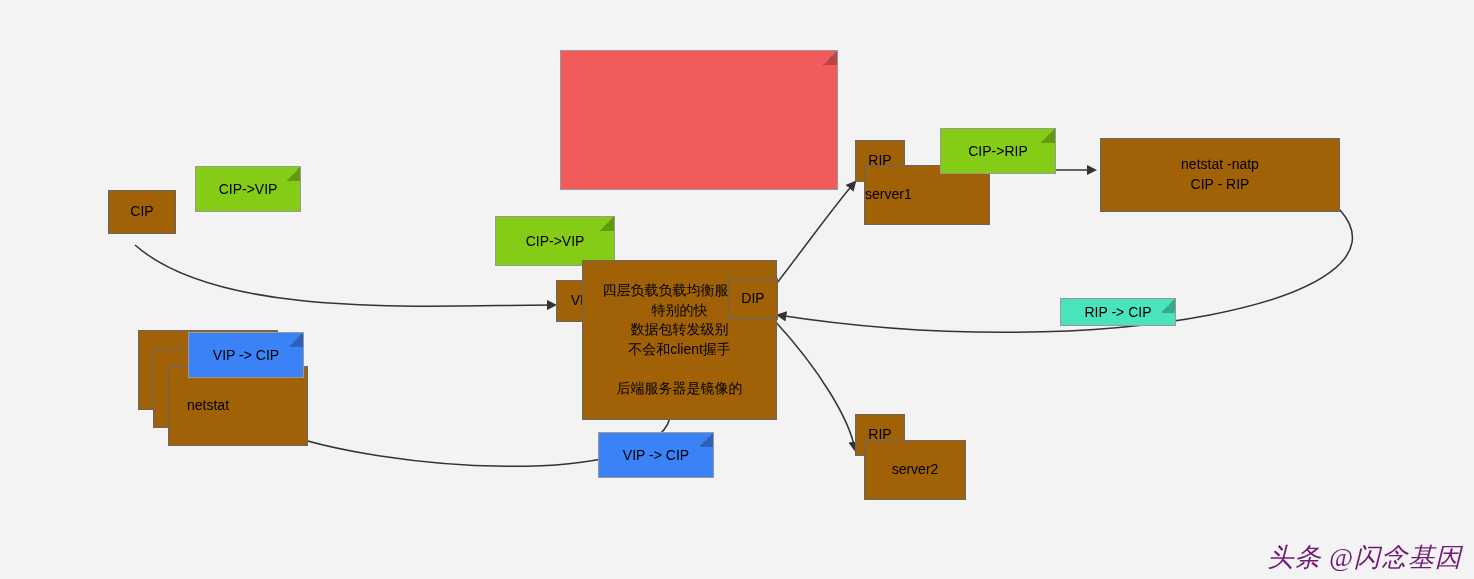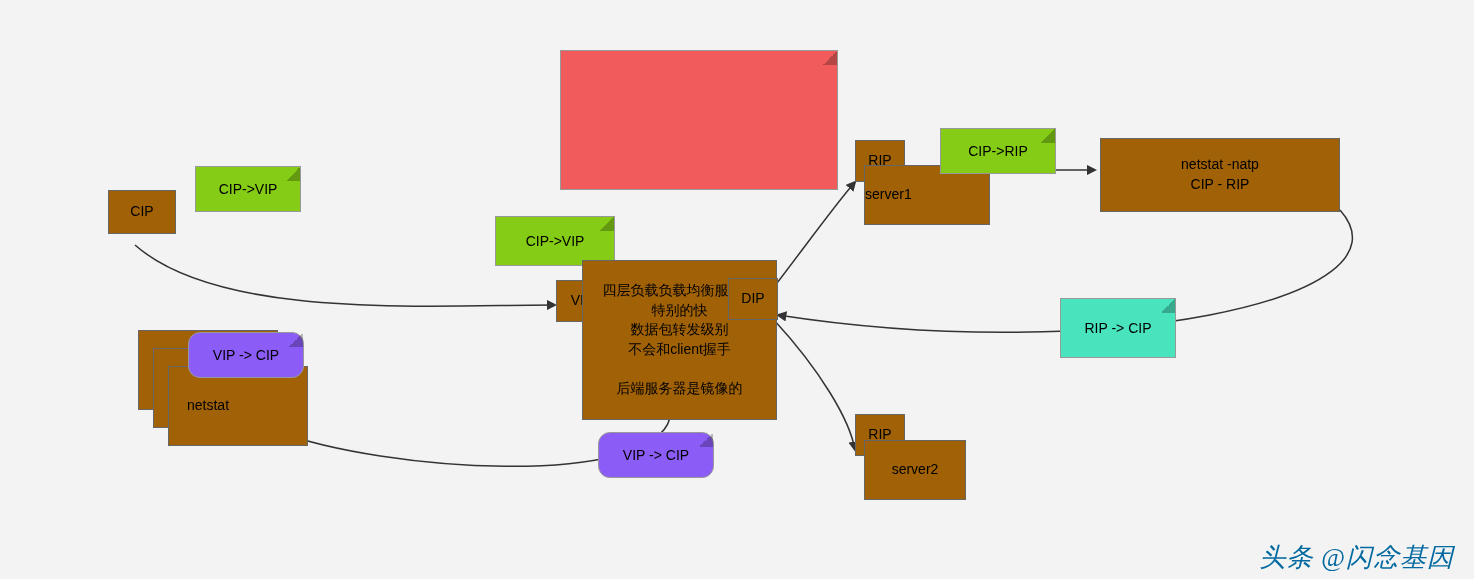--- a/index.html
+++ b/index.html
@@ -28,42 +28,42 @@
     position: absolute;
     border: 1px solid #999;
     display: flex;
     align-items: center;
     justify-content: center;
     text-align: center;
     line-height: 1.5;
     white-space: pre-line;
   }
   .yellow { background: #84cc16; }
-  .green  { background: #8b5cf6; border-radius: 12px; }
+  .green  { background: #3b82f6; }
   .teal   { background: #49e3bd; }
   .red    { background: #f15b5b; }
   .corner {
     position: absolute;
     top: 0; right: 0;
     width: 14px; height: 14px;
     background: linear-gradient(135deg, transparent 50%, rgba(0,0,0,0.25) 50%);
   }
   svg.conn {
     position: absolute;
     top: 0; left: 0;
     width: 1474px; height: 579px;
     pointer-events: none;
   }
   .watermark {
     position: absolute;
-    right: 20px;
+    right: 12px;
     bottom: 4px;
     font-size: 26px;
     font-style: italic;
-    color: #0369a1;
+    color: #701a75;
     font-family: "KaiTi","STKaiti",serif;
     letter-spacing: 1px;
   }
 </style>
 </head>
 <body>
 
 <svg class="conn">
   <defs>
     <marker id="arr" viewBox="0 0 10 10" refX="8" refY="5" markerWidth="7" markerHeight="7" orient="auto-start-reverse">
@@ -146,21 +146,21 @@
 <div class="note yellow" style="left:940px; top:128px; width:116px; height:46px;">
   <span>CIP-&gt;RIP</span>
   <div class="corner"></div>
 </div>
 
 <div class="box" style="left:1100px; top:138px; width:240px; height:74px;">
   <span>netstat -natp
 CIP - RIP</span>
 </div>
 
-<div class="note teal" style="left:1060px; top:298px; width:116px; height:60px;">
+<div class="note teal" style="left:1060px; top:298px; width:116px; height:28px;">
   <span>RIP -&gt; CIP</span>
   <div class="corner"></div>
 </div>
 
 <div class="box" style="left:855px; top:414px; width:50px; height:42px;">
   <span>RIP</span>
 </div>
 
 <div class="box" style="left:864px; top:440px; width:102px; height:60px;">
   <span>server2</span>

